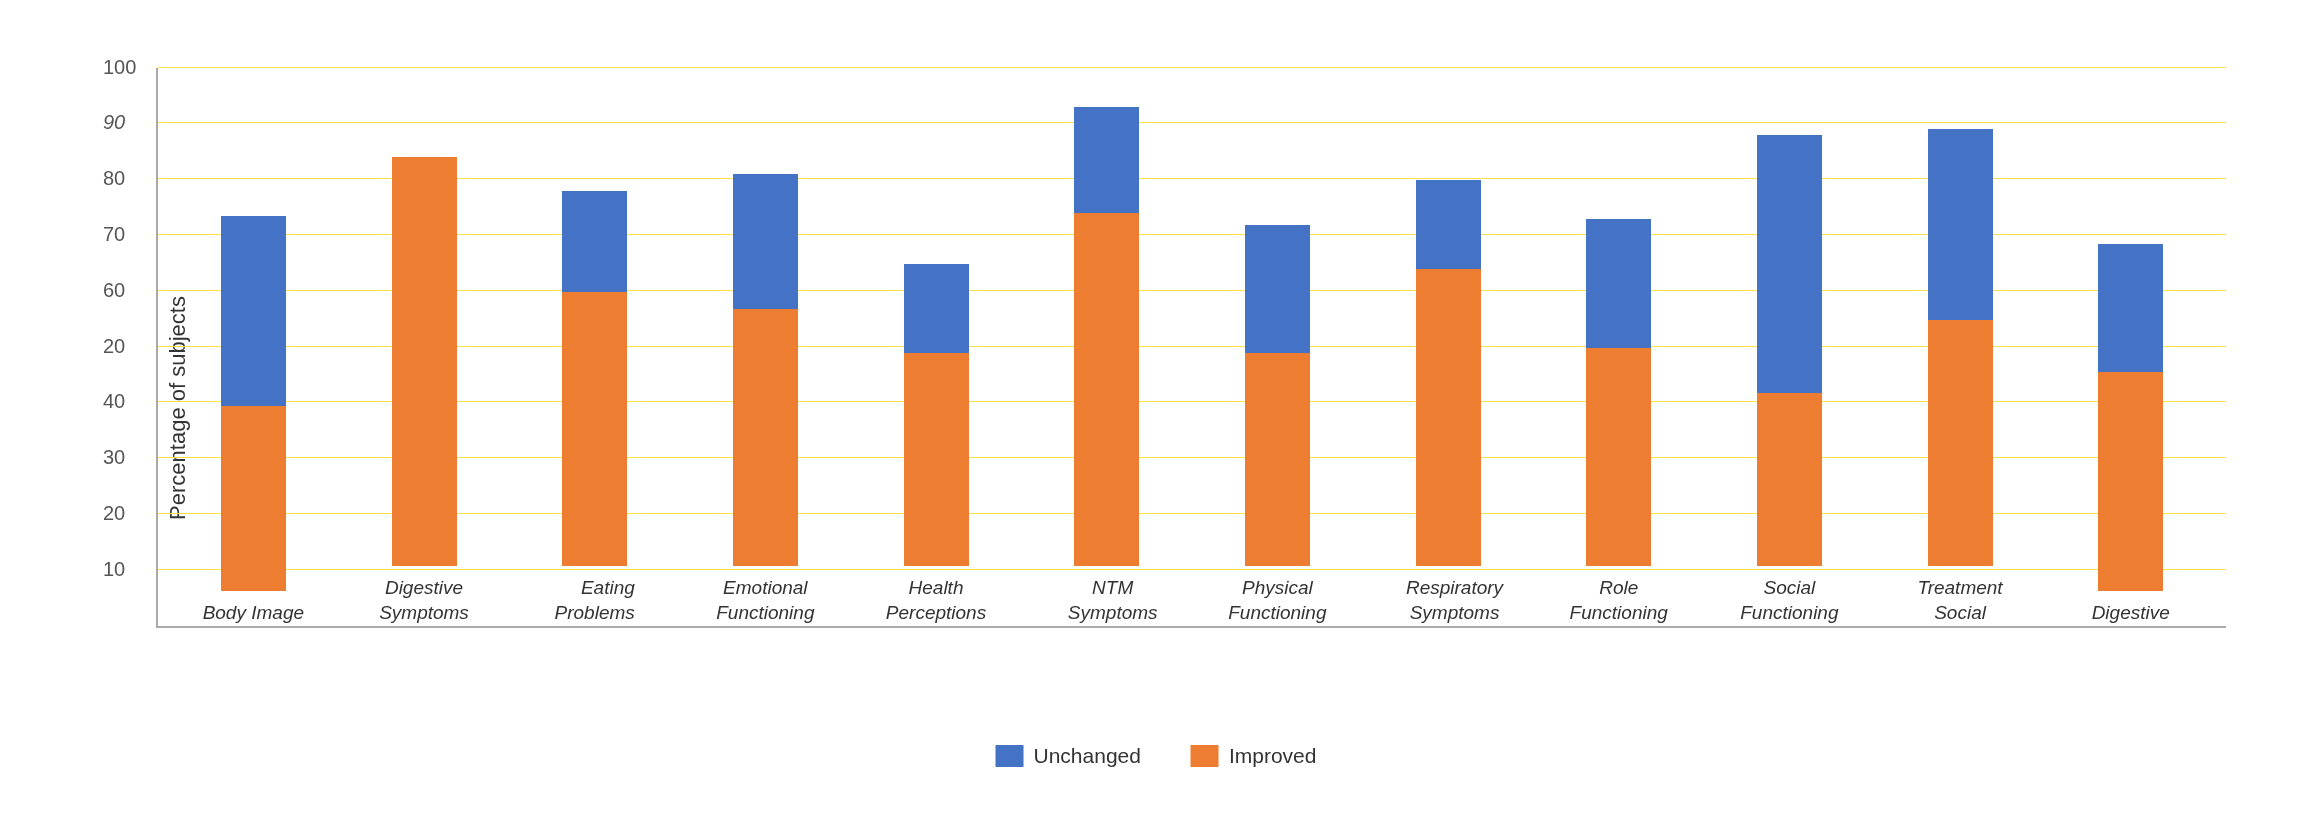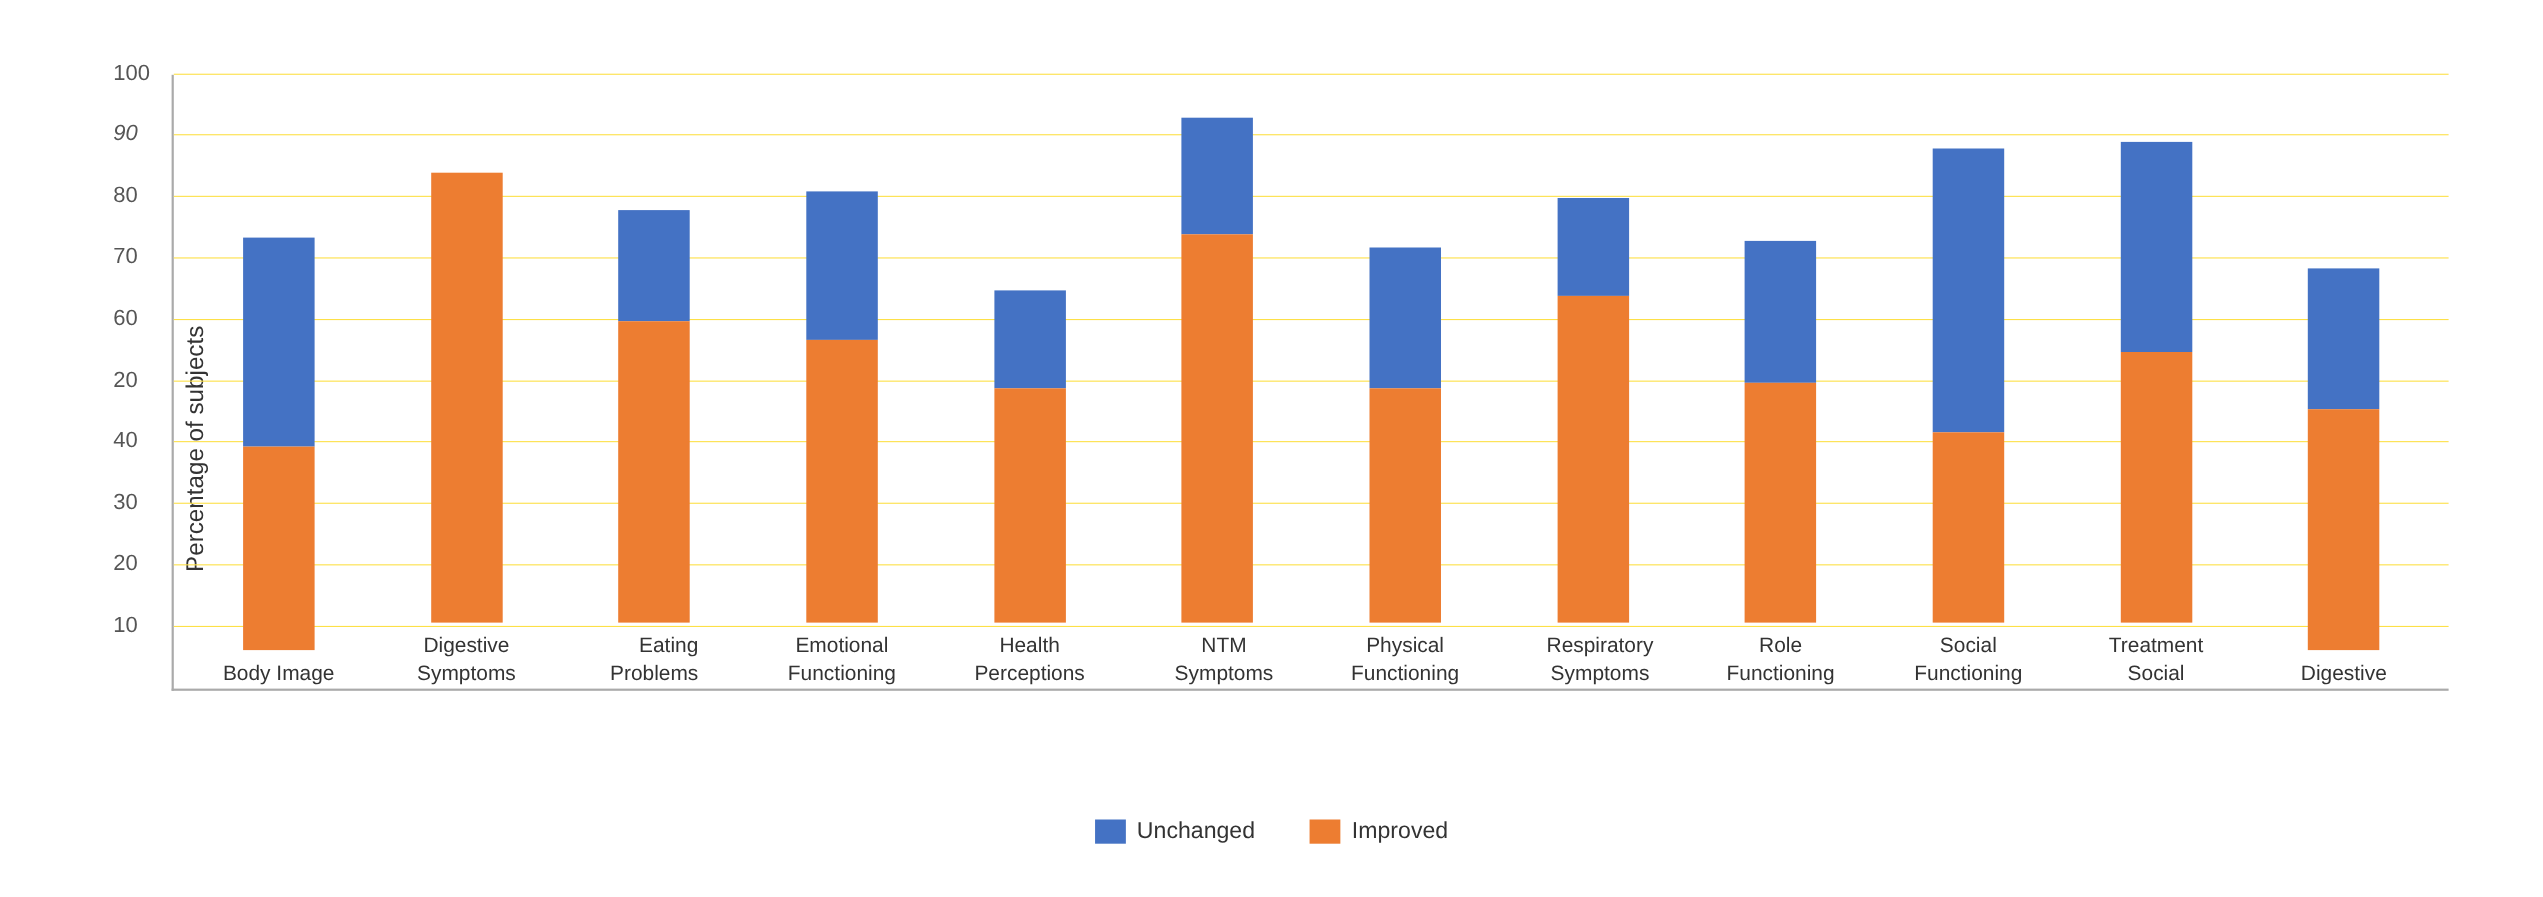--- a/index.html
+++ b/index.html
@@ -76,20 +76,21 @@
     .bar-segment {
       width: 65px;
     }
     .bar-label {
       margin-top: 10px;
       font-size: 19px;
       color: #333;
       text-align: center;
       line-height: 1.3;
       max-width: 130px;
+      font-style: italic;
     }
     
     .legend {
       position: absolute;
       bottom: 20px;
       left: 50%;
       transform: translateX(-50%);
       display: flex;
       gap: 50px;
       align-items: center;

